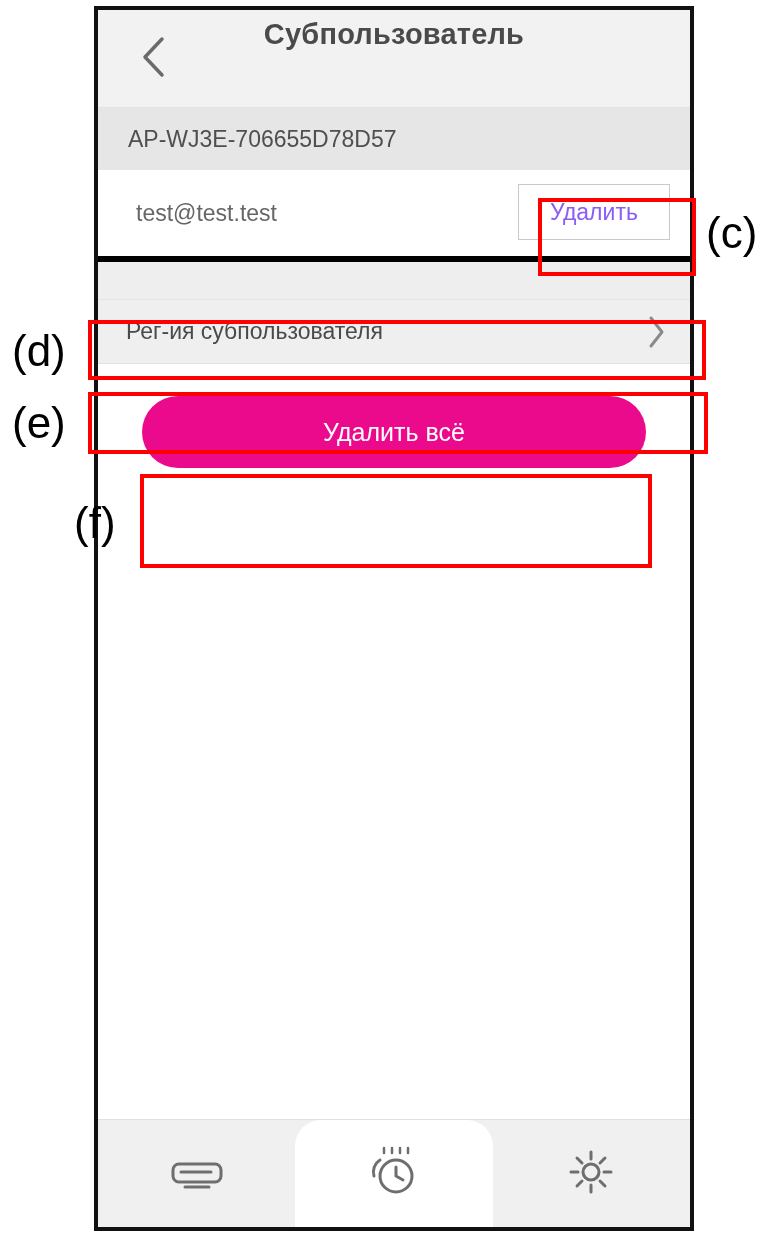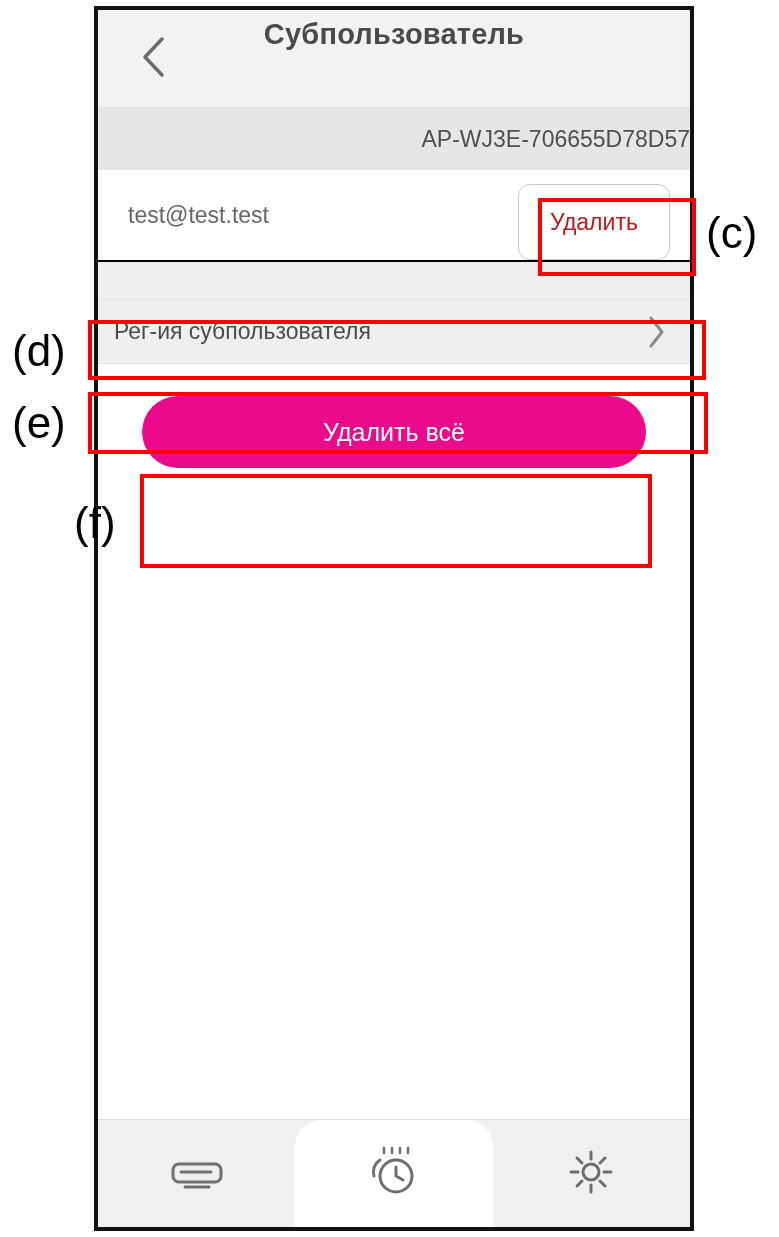--- a/index.html
+++ b/index.html
@@ -44,69 +44,68 @@
     color: #4a4a4a;
     letter-spacing: 0.2px;
   }
 
   
   .device-strip {
     height: 62px;
     background: #e6e6e6;
     display: flex;
     align-items: center;
-    padding-left: 22px;
-    justify-content: flex-end;
+    padding-left: 30px;
   }
   .device-strip .label {
     font-size: 23px;
     color: #4f4f4f;
   }
 
   
   .user-row {
     position: relative;
     height: 92px;
     background: #ffffff;
     display: flex;
     align-items: center;
-    padding-left: 30px;
-    border-bottom: 2px solid #000000;
+    padding-left: 38px;
+    border-bottom: 6px solid #000000;
   }
   .user-row .email {
     font-size: 23px;
     color: #666666;
   }
   .delete-btn {
     position: absolute;
     right: 20px; top: 14px;
-    width: 152px; height: 76px;
+    width: 152px; height: 56px;
     background: #ffffff;
     border: 1px solid #c9c9c9;
-    border-radius: 12px;
+    border-radius: 0;
     display: flex; align-items: center; justify-content: center;
     font-size: 23px;
-    color: #b91c1c;
+    color: #8b5cf6;
   }
 
   
   .gap-strip {
     height: 38px;
     background: #eeeeee;
     border-bottom: 1px solid #e3e3e3;
   }
 
   
   .menu-item {
     position: relative;
     height: 64px;
     background: #efefef;
     display: flex;
     align-items: center;
-    padding-left: 16px;
+    padding-left: 28px;
     border-bottom: 1px solid #e0e0e0;
   }
   .menu-item .m-label {
     font-size: 23px;
     color: #4a4a4a;
   }
   .chev {
     position: absolute;
     right: 24px; top: 50%;
     transform: translateY(-50%);

